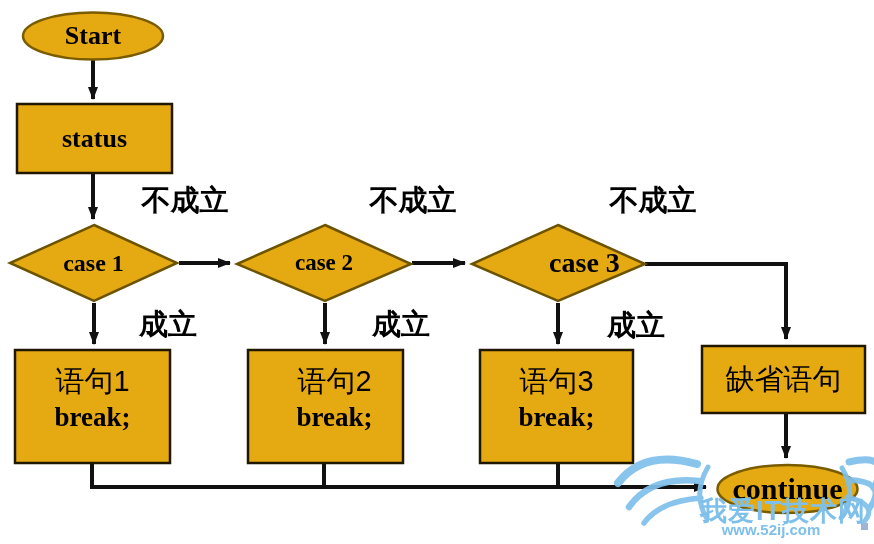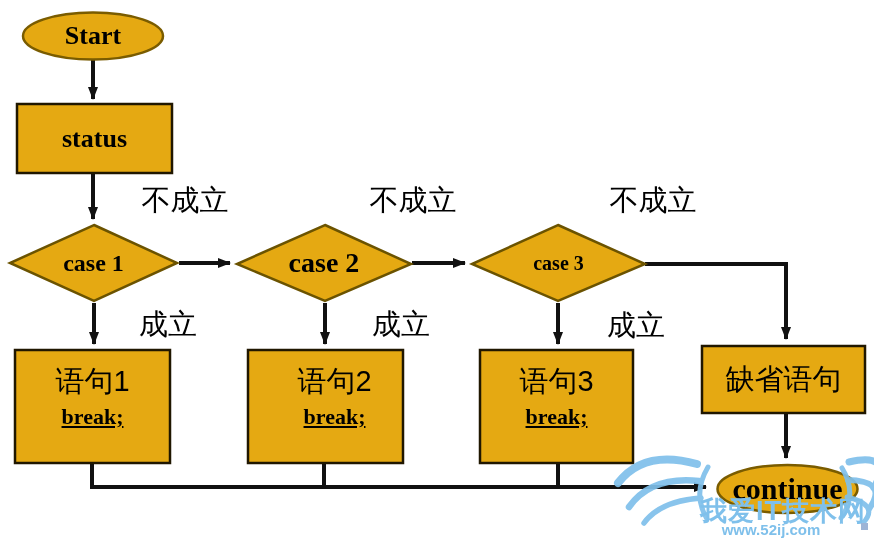--- a/index.html
+++ b/index.html
@@ -22,37 +22,37 @@
   .ellipse-shape{fill:var(--node-fill);stroke:var(--ellipse-border);stroke-width:2.5;}
   .diamond-shape{fill:var(--node-fill);stroke:var(--diamond-border);stroke-width:2.5;}
   .rect-shape{fill:var(--node-fill);stroke:var(--rect-border);stroke-width:2.5;}
   .edge{fill:none;stroke:var(--connector);stroke-width:4;marker-end:url(#ah);}
   .edge-plain{fill:none;stroke:var(--connector);stroke-width:4;}
   .lbl{
     position:absolute;display:flex;align-items:center;justify-content:center;
     color:var(--label-text);white-space:nowrap;z-index:3;
   }
   .serif-b{font-family:"Liberation Serif",serif;font-weight:700;}
-  .cjk-song{font-family:"Liberation Serif",serif;font-weight:400;}
+  .cjk-song{font-family:"Liberation Serif",serif;font-weight:700;}
   .cjk-hei{font-family:"Liberation Sans",sans-serif;font-weight:400;}
 
   
   #lbl-start{left:23px;top:13px;width:140px;height:46px;font-size:26px;}
   #lbl-status{left:17px;top:104px;width:155px;height:69px;font-size:26px;}
   #lbl-case1{left:10px;top:225px;width:167px;height:76px;font-size:24px;}
-  #lbl-case2{left:237px;top:225px;width:174px;height:76px;font-size:28px;}
-  #lbl-case3{left:472px;top:225px;width:173px;height:76px;font-size:20px;}
+  #lbl-case2{left:237px;top:225px;width:174px;height:76px;font-size:23px;}
+  #lbl-case3{left:498px;top:225px;width:173px;height:76px;font-size:28px;}
   .stmt-box{
     position:absolute;top:352px;width:155px;height:92px;z-index:3;
     display:flex;flex-direction:column;align-items:center;justify-content:center;gap:5px;
     color:var(--label-text);
   }
   #stmt1{left:15px;} #stmt2{left:257px;} #stmt3{left:480px;width:153px;}
   .stmt-line1{font-size:29px;line-height:32px;}
-  .stmt-line2{font-size:22px;line-height:30px;text-decoration:underline;}
+  .stmt-line2{font-size:27px;line-height:30px;}
   #lbl-default{left:702px;top:346px;width:163px;height:67px;font-size:29px;}
   #lbl-continue{left:718px;top:465px;width:139px;height:48px;font-size:30px;}
 
   
   .edge-lbl{font-size:29px;}
   #lbl-ns1{left:125px;top:186px;width:120px;height:30px;}
   #lbl-ns2{left:353px;top:186px;width:120px;height:30px;}
   #lbl-ns3{left:593px;top:186px;width:120px;height:30px;}
   #lbl-s1{left:118px;top:310px;width:100px;height:30px;}
   #lbl-s2{left:351px;top:310px;width:100px;height:30px;}

